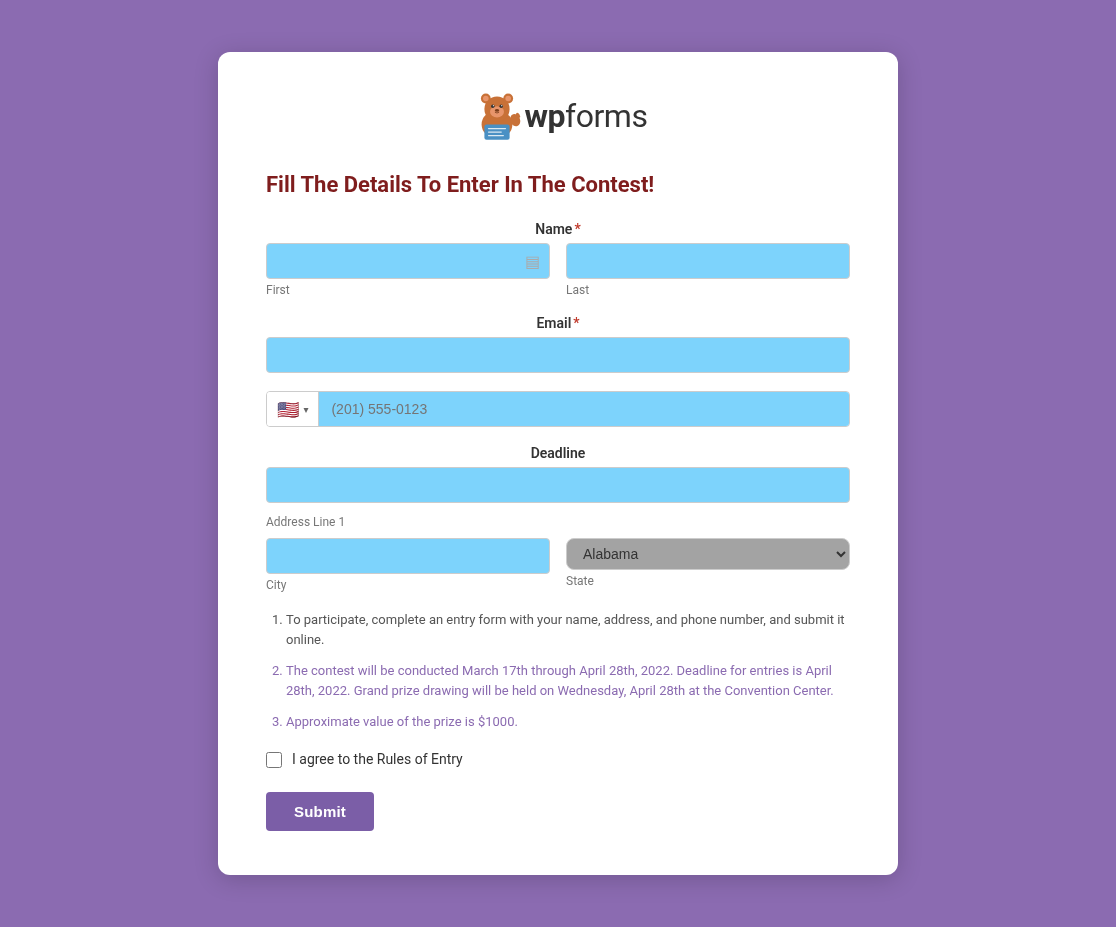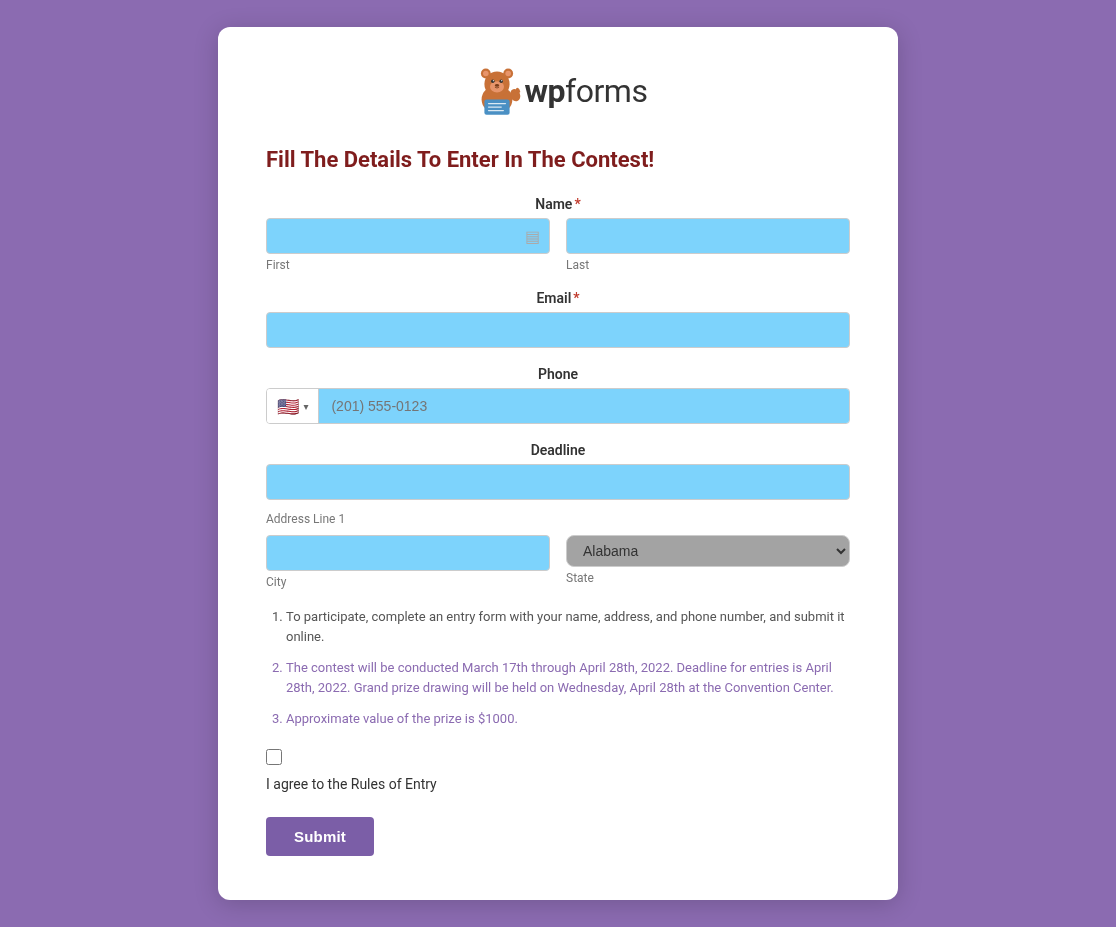--- a/index.html
+++ b/index.html
@@ -194,21 +194,20 @@
     .rules-list li:nth-child(2),
     .rules-list li:nth-child(3) {
       color: #8b6bb1;
     }
 
     .checkbox-row {
       display: flex;
       align-items: flex-start;
       gap: 10px;
       margin-bottom: 22px;
-      flex-direction: column;
     }
 
     .checkbox-row input[type="checkbox"] {
       width: 16px;
       height: 16px;
       margin-top: 2px;
       cursor: pointer;
       flex-shrink: 0;
       border: 1px solid #ccc;
       border-radius: 2px;
@@ -309,21 +308,20 @@
   
   <div class="field-group">
     <label class="field-label">
       <span>Email</span><span class="required">*</span>
     </label>
     <input type="email" style="width: 100%;">
   </div>
 
   
   <div class="field-group">
-    <label class="field-label">Phone</label>
     <div class="phone-row">
       <div class="phone-flag">
         <span class="flag-emoji">🇺🇸</span>
         <span class="phone-caret">▾</span>
       </div>
       <input type="tel" placeholder="(201) 555-0123" style="">
     </div>
   </div>
 
   

